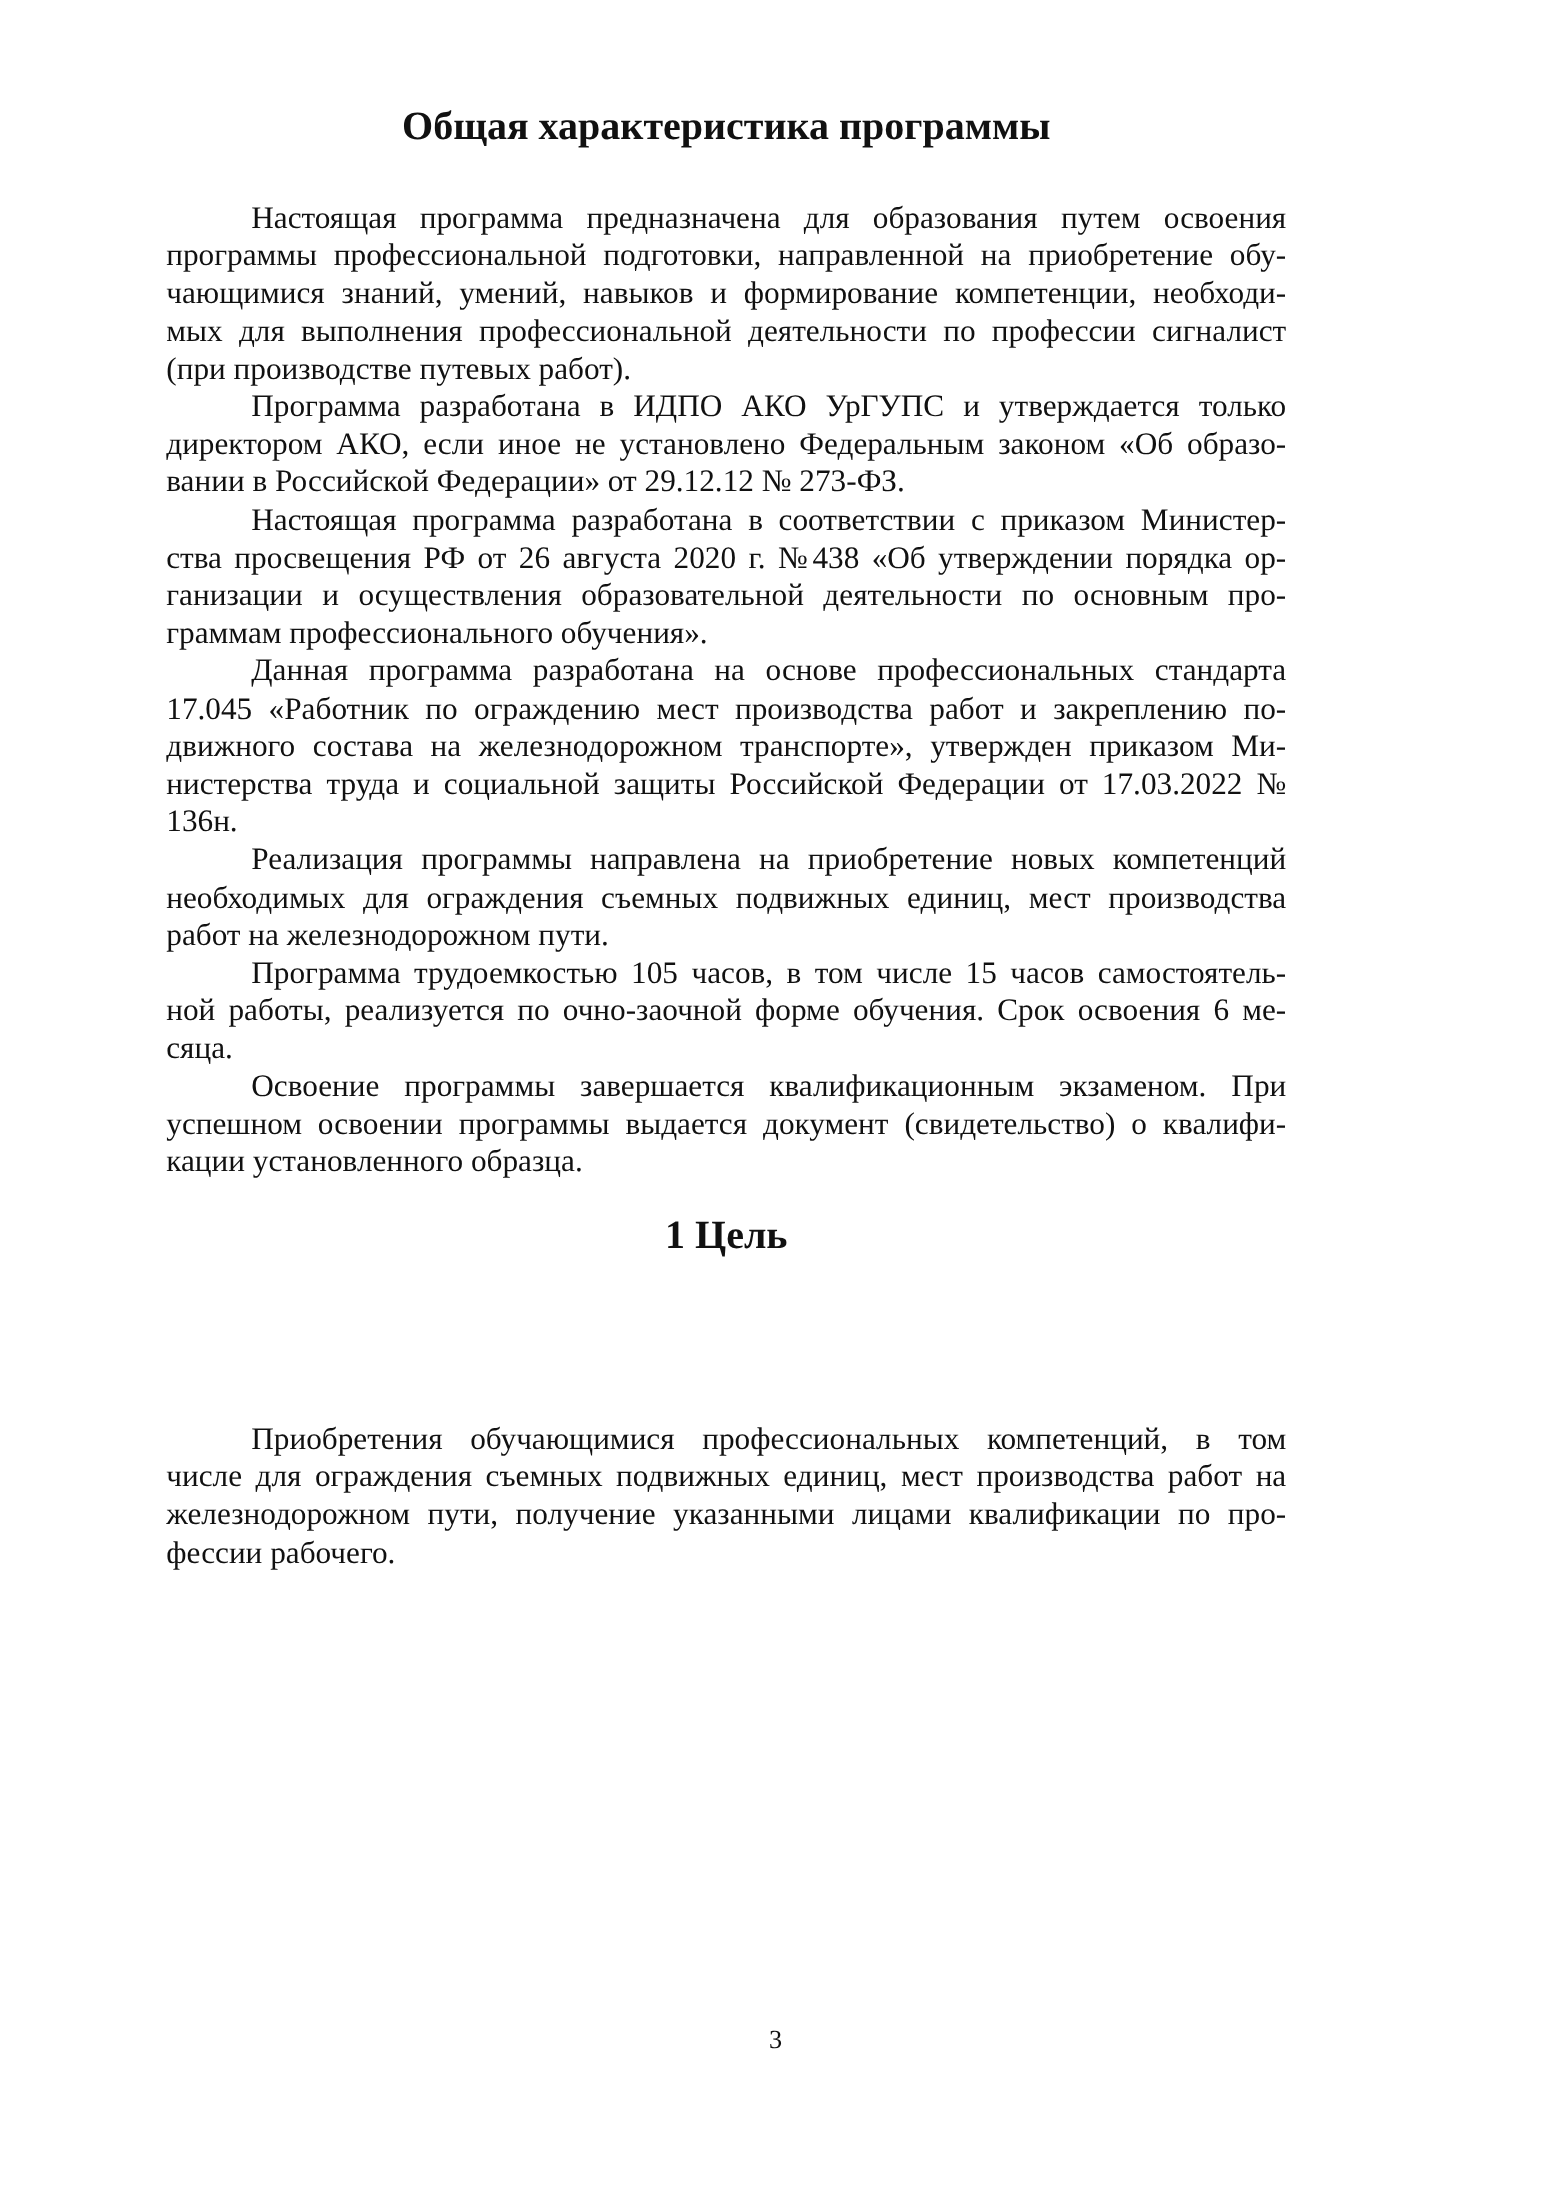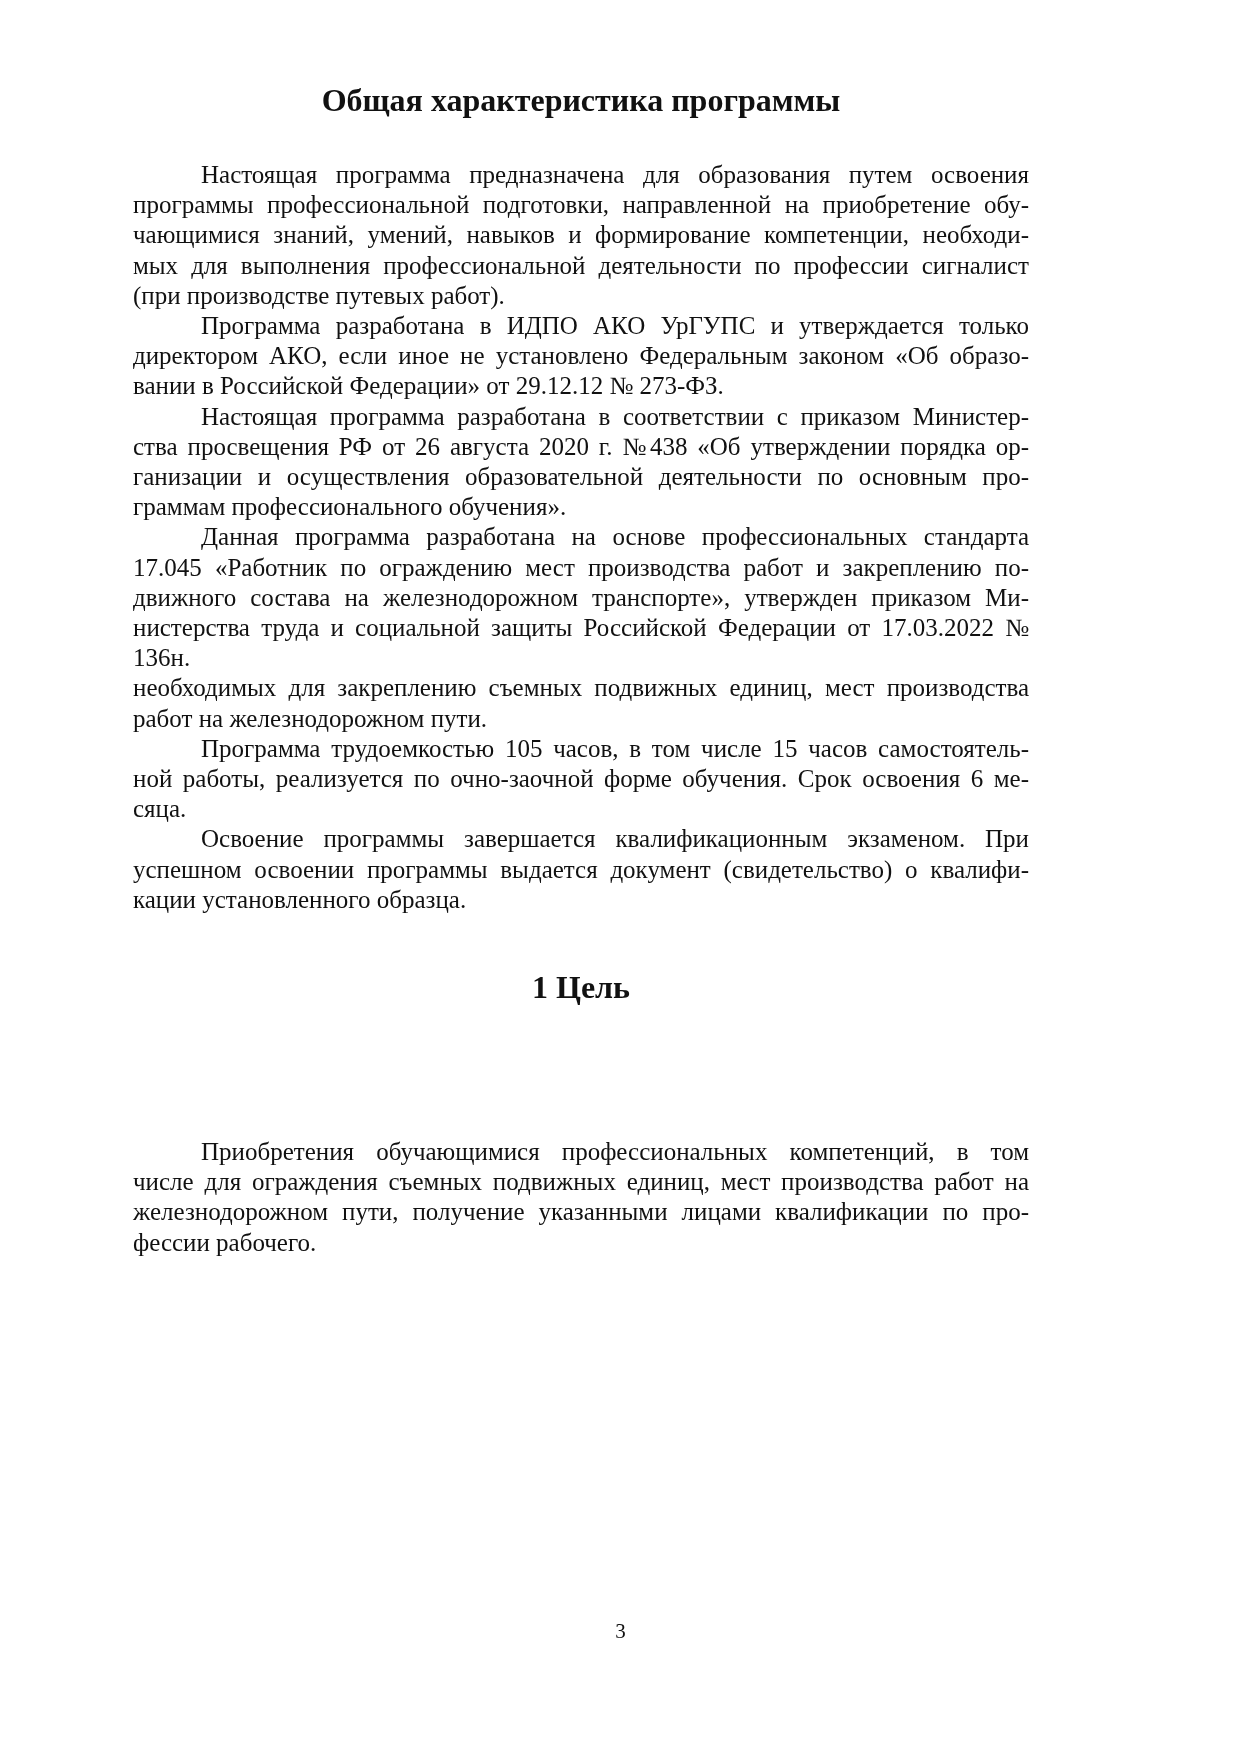--- a/index.html
+++ b/index.html
@@ -106,21 +106,22 @@
 
       <div>
         <span class="line indent" style="white-space: normal;">Данная программа разработана на основе профессиональных стандарта</span>
         <span class="line" style="white-space: normal;">17.045 «Работник по ограждению мест производства работ и закреплению по-</span>
         <span class="line" style="white-space: normal;">движного состава на железнодорожном транспорте», утвержден приказом Ми-</span>
         <span class="line" style="white-space: normal;">нистерства труда и социальной защиты Российской Федерации от 17.03.2022 №</span>
         <span class="line last">136н.</span>
       </div>
 
       <div>
-        <span class="line" style="white-space: normal;">необходимых для закреплению съемных подвижных единиц, мест производства</span>
+        <span class="line indent" style="white-space: normal;">Реализация программы направлена на приобретение новых компетенций</span>
+        <span class="line" style="white-space: normal;">необходимых для ограждения съемных подвижных единиц, мест производства</span>
         <span class="line last">работ на железнодорожном пути.</span>
       </div>
 
       <div>
         <span class="line indent" style="white-space: normal;">Программа трудоемкостью 105 часов, в том числе 15 часов самостоятель-</span>
         <span class="line" style="white-space: normal;">ной работы, реализуется по очно-заочной форме обучения. Срок освоения 6 ме-</span>
         <span class="line last">сяца.</span>
       </div>
 
       <div>

